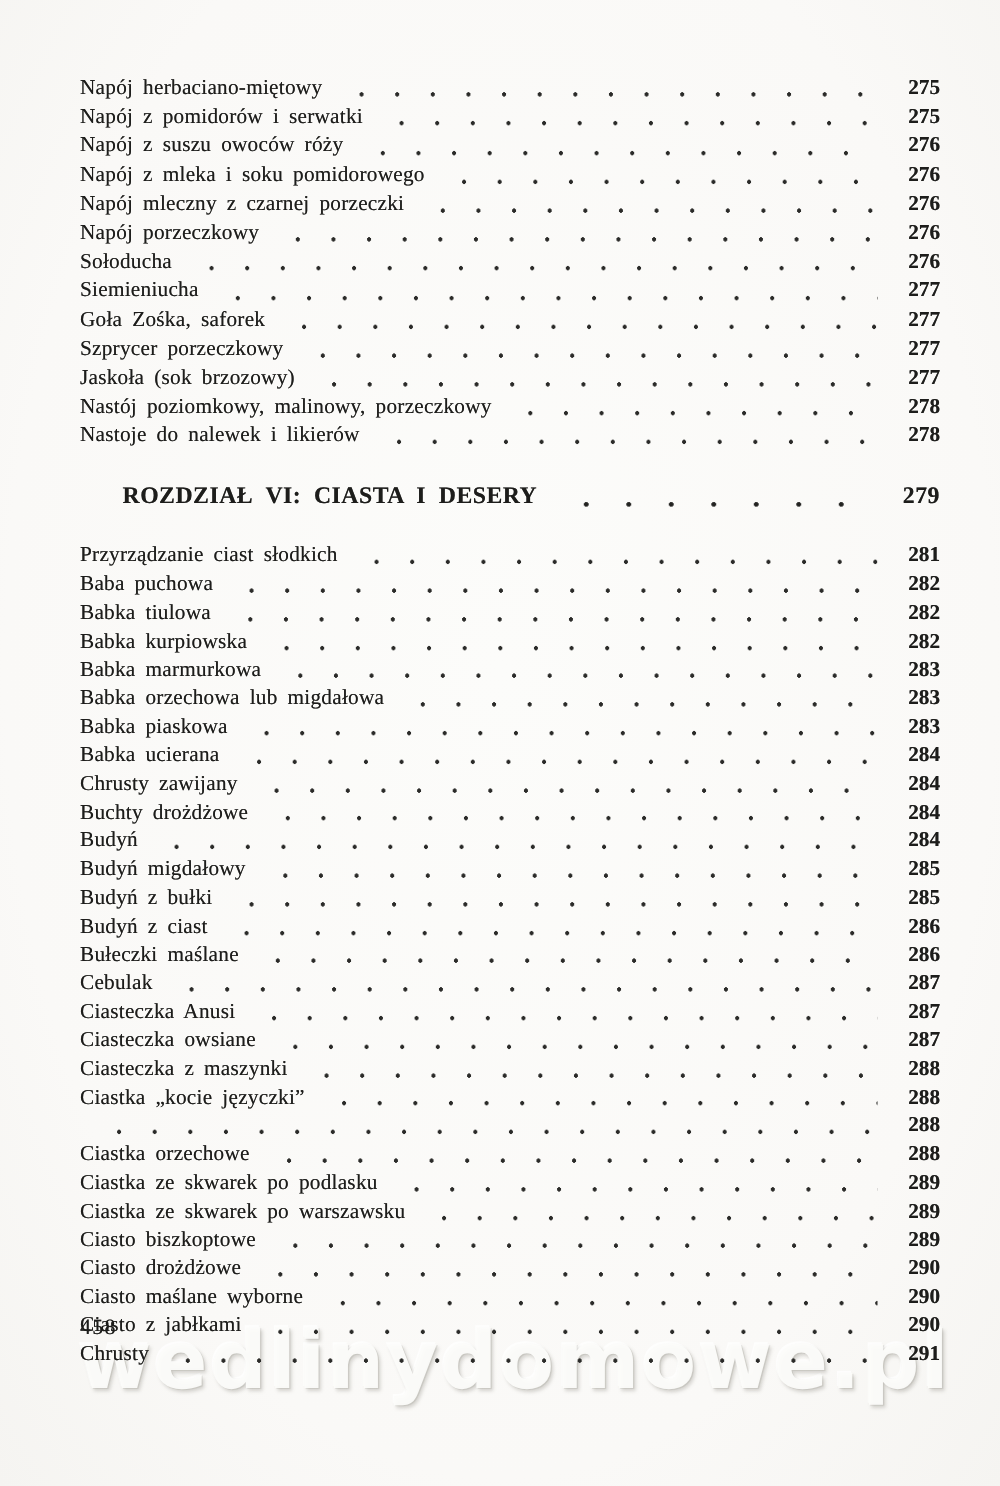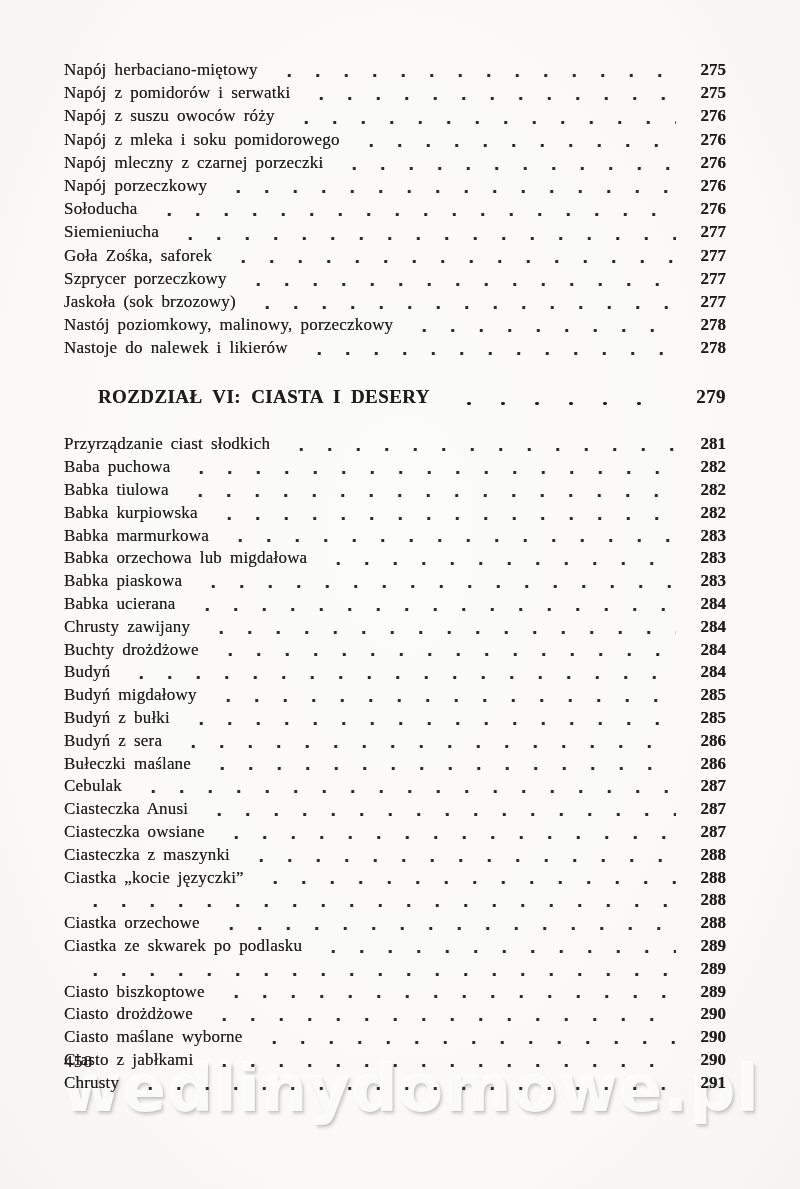--- a/index.html
+++ b/index.html
@@ -19,21 +19,21 @@
     position: relative;
     width: 800px;
     height: 1189px;
     background:
       radial-gradient(ellipse at 50% 45%, #fcfcfa 0%, #faf9f7 70%, #f5f4f1 100%);
   }
 
   .content {
     position: absolute;
     left: 64px;
-    right: 74px;
+    right: 48px;
     top: 60px;
     z-index: 2;
     color: #1d1d1b;
     text-shadow: 0 0 0.5px rgba(20,20,18,0.65);
   }
 
   .toc-row {
     display: flex;
     align-items: baseline;
     font-size: 17px;
@@ -258,21 +258,21 @@
           <span class="title">Budyń migdałowy</span>
           <span class="leader"></span>
           <span class="pg">285</span>
         </div>
         <div class="toc-row">
           <span class="title">Budyń z bułki</span>
           <span class="leader"></span>
           <span class="pg">285</span>
         </div>
         <div class="toc-row">
-          <span class="title">Budyń z sera</span>
+          <span class="title">Budyń z ciast</span>
           <span class="leader"></span>
           <span class="pg">286</span>
         </div>
         <div class="toc-row">
           <span class="title">Bułeczki maślane</span>
           <span class="leader"></span>
           <span class="pg">286</span>
         </div>
         <div class="toc-row">
           <span class="title">Cebulak</span>
@@ -307,20 +307,21 @@
           <span class="title">Ciastka orzechowe</span>
           <span class="leader"></span>
           <span class="pg">288</span>
         </div>
         <div class="toc-row">
           <span class="title">Ciastka ze skwarek po podlasku</span>
           <span class="leader"></span>
           <span class="pg">289</span>
         </div>
         <div class="toc-row">
+          <span class="title">Ciastka ze skwarek po warszawsku</span>
           <span class="leader"></span>
           <span class="pg">289</span>
         </div>
         <div class="toc-row">
           <span class="title">Ciasto biszkoptowe</span>
           <span class="leader"></span>
           <span class="pg">289</span>
         </div>
         <div class="toc-row">
           <span class="title">Ciasto drożdżowe</span>

